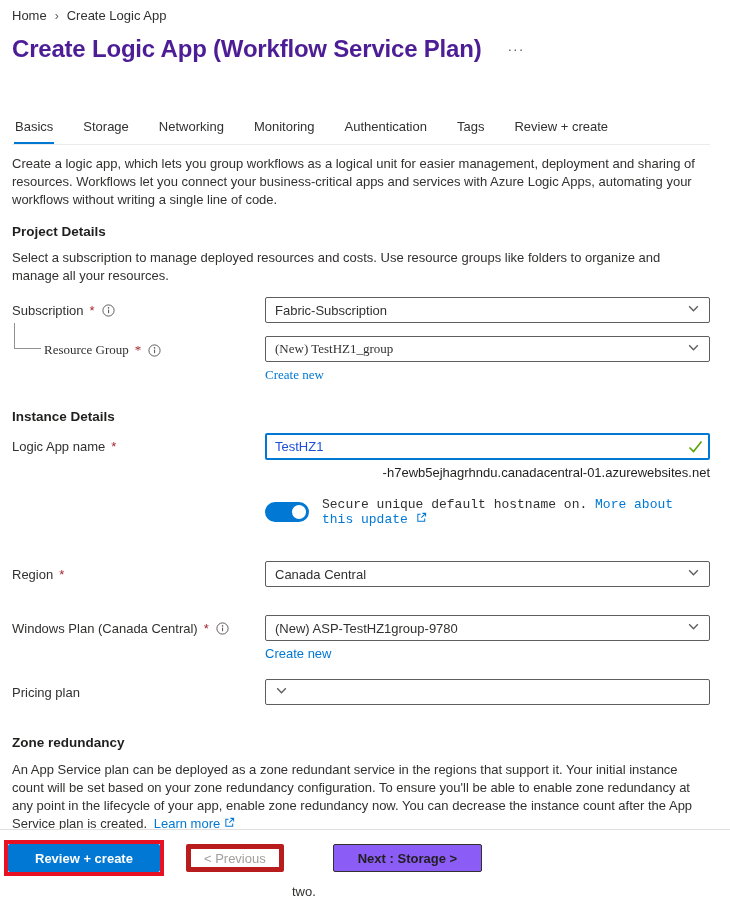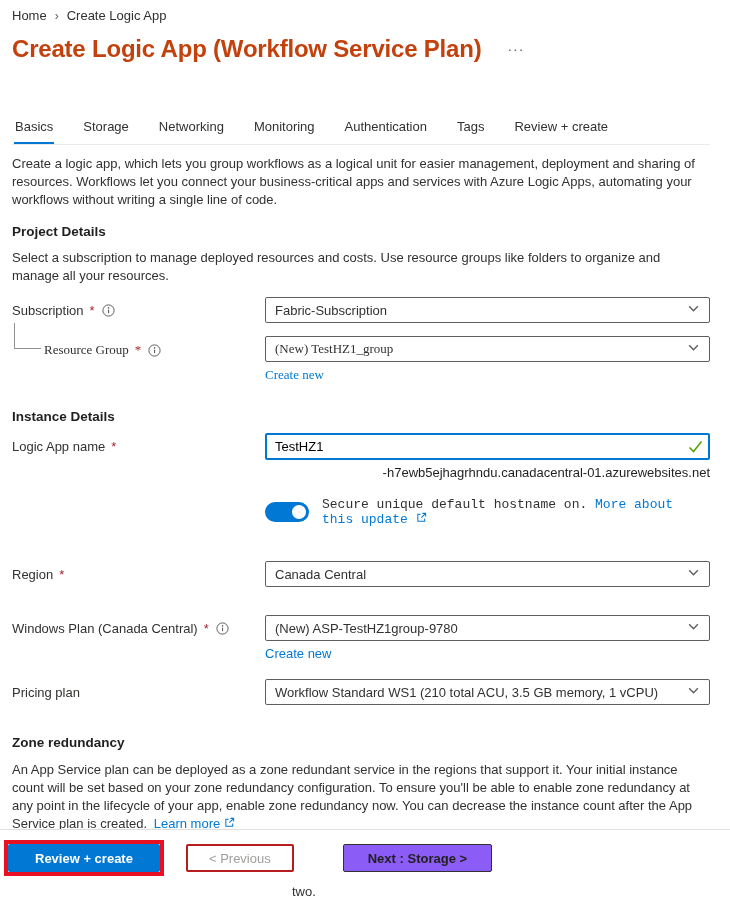--- a/index.html
+++ b/index.html
@@ -11,21 +11,21 @@
   }
   .page { position:relative; width:730px; height:886px; padding:8px 20px 0 12px; }
 
   
   .breadcrumb { font-size:13px; color:#323130; display:flex; align-items:center; gap:8px; }
   .breadcrumb .crumb { cursor:pointer; }
   .breadcrumb .sep { color:#605e5c; font-size:12px; }
 
   
   .title-row { margin-top:12px; display:flex; align-items:flex-start; gap:26px; }
-  .page-title { font-size:24px; font-weight:700; color:#c2410c; letter-spacing:-0.2px; }
+  .page-title { font-size:24px; font-weight:700; color:#4c1d95; letter-spacing:-0.2px; }
   .more-btn { color:#605e5c; font-size:14px; letter-spacing:1px; margin-top:6px; cursor:pointer; }
 
   
   .tabs { margin-top:50px; display:flex; gap:28px; border-bottom:1px solid #edebe9; padding:0 2px 0 2px; }
   .tab { padding:6px 1px 10px 1px; position:relative; cursor:pointer; color:#323130; }
   .tab.active { font-weight:400; }
   .tab.active::after { content:""; position:absolute; left:0; right:0; bottom:0; height:2px; background:#0078d4; }
 
   p.body-text { margin-top:10px; line-height:18px; color:#323130; }
 
@@ -48,21 +48,21 @@
 
   .connector { position:absolute; left:2px; top:-13px; width:27px; height:26px;
     border-left:1px solid #919191; border-bottom:1px solid #919191; }
 
   .link { color:#0078d4; cursor:pointer; text-decoration:none; }
   .create-new { display:inline-block; margin-top:5px; }
 
   .name-wrap { position:relative; }
   .name-input {
     width:445px; height:27px; border:2px solid #0078d4; border-radius:2px;
-    padding:0 26px 0 8px; font-size:13px; font-family:"Liberation Sans",sans-serif; color:#000000;
+    padding:0 26px 0 8px; font-size:13px; font-family:"Liberation Sans",sans-serif; color:#1d4ed8;
   }
   .name-check { position:absolute; right:7px; top:7px; }
 
   .hostname { margin-top:5px; text-align:right; color:#201f1e; }
 
   .toggle-row { margin-top:17px; display:flex; align-items:center; gap:13px;font-family:Liberation Mono, monospace; }
   .toggle { width:44px; height:20px; border-radius:10px; background:#0078d4; position:relative; cursor:pointer; flex-shrink:0; }
   .toggle .knob { position:absolute; right:3px; top:3px; width:14px; height:14px; border-radius:50%; background:#fff; }
 
   .radio-option { display:flex; align-items:flex-start; gap:9px; }
@@ -71,21 +71,21 @@
   .radio-text b { color:#201f1e; }
   .radio-partial { position:absolute; left:268px; top:831px; width:18px; height:18px; border:2px solid #0078d4; border-radius:50%; background:#fff; z-index:1; }
 
   
   .footer { position:absolute; left:0; right:0; bottom:0; height:57px; background:#fff;
     border-top:1px solid #e1dfdd; display:flex; align-items:center; padding-left:4px; z-index:2; }
   .highlight-box { border:4px solid #e81123; display:inline-block; }
   .btn { height:28px; font-family:"Liberation Sans",sans-serif; font-size:13px; border-radius:2px;
     display:inline-flex; align-items:center; justify-content:center; cursor:pointer; }
   .btn-primary { background:#0078d4; color:#fff; font-weight:700; border:none; padding:0 27px; }
-  .btn-disabled { background:#fff; color:#a19f9d; border:2px solid #b91c1c; padding:0 21px; margin-left:22px; cursor:default; }
+  .btn-disabled { background:#fff; color:#a19f9d; border:5px solid #b91c1c; padding:0 13px; margin-left:22px; cursor:default; }
   .btn-secondary { background:#8b5cf6; color:#201f1e; border:1px solid #323130; font-weight:700; padding:0 24px; margin-left:49px; } 
 </style>
 </head>
 <body>
 
 <div class="page">
 
   <div class="breadcrumb">
     <span class="crumb">Home</span>
     <span class="sep">›</span>
@@ -229,21 +229,20 @@
       <span class="link create-new">Create new</span>
     </div>
   </div>
 
   <div class="row" style="margin-top:18px;">
     <div class="lbl">
       <span>Pricing plan</span>
     </div>
     <div class="control">
       <div class="dropdown">
-        <span class="dd-value">Workflow Standard WS1 (210 total ACU, 3.5 GB memory, 1 vCPU)</span>
         <span><svg width="13" height="13" viewBox="0 0 12 12">
               <path d="M2 4l4 4 4-4" fill="none" stroke="#605e5c" stroke-width="1.3"></path>
             </svg></span>
       </div>
     </div>
   </div>
 
   <h3 class="section" style="margin-top:30px;">Zone redundancy</h3>
   <p class="body-text" style="margin-top:11px;">
     <span>An App Service plan can be deployed as a zone redundant service in the regions that support it. Your initial instance count will be set based on your zone redundancy configuration. To ensure you'll be able to enable zone redundancy at any point in the lifecycle of your app, enable zone redundancy now. You can decrease the instance count after the App Service plan is created.</span>

